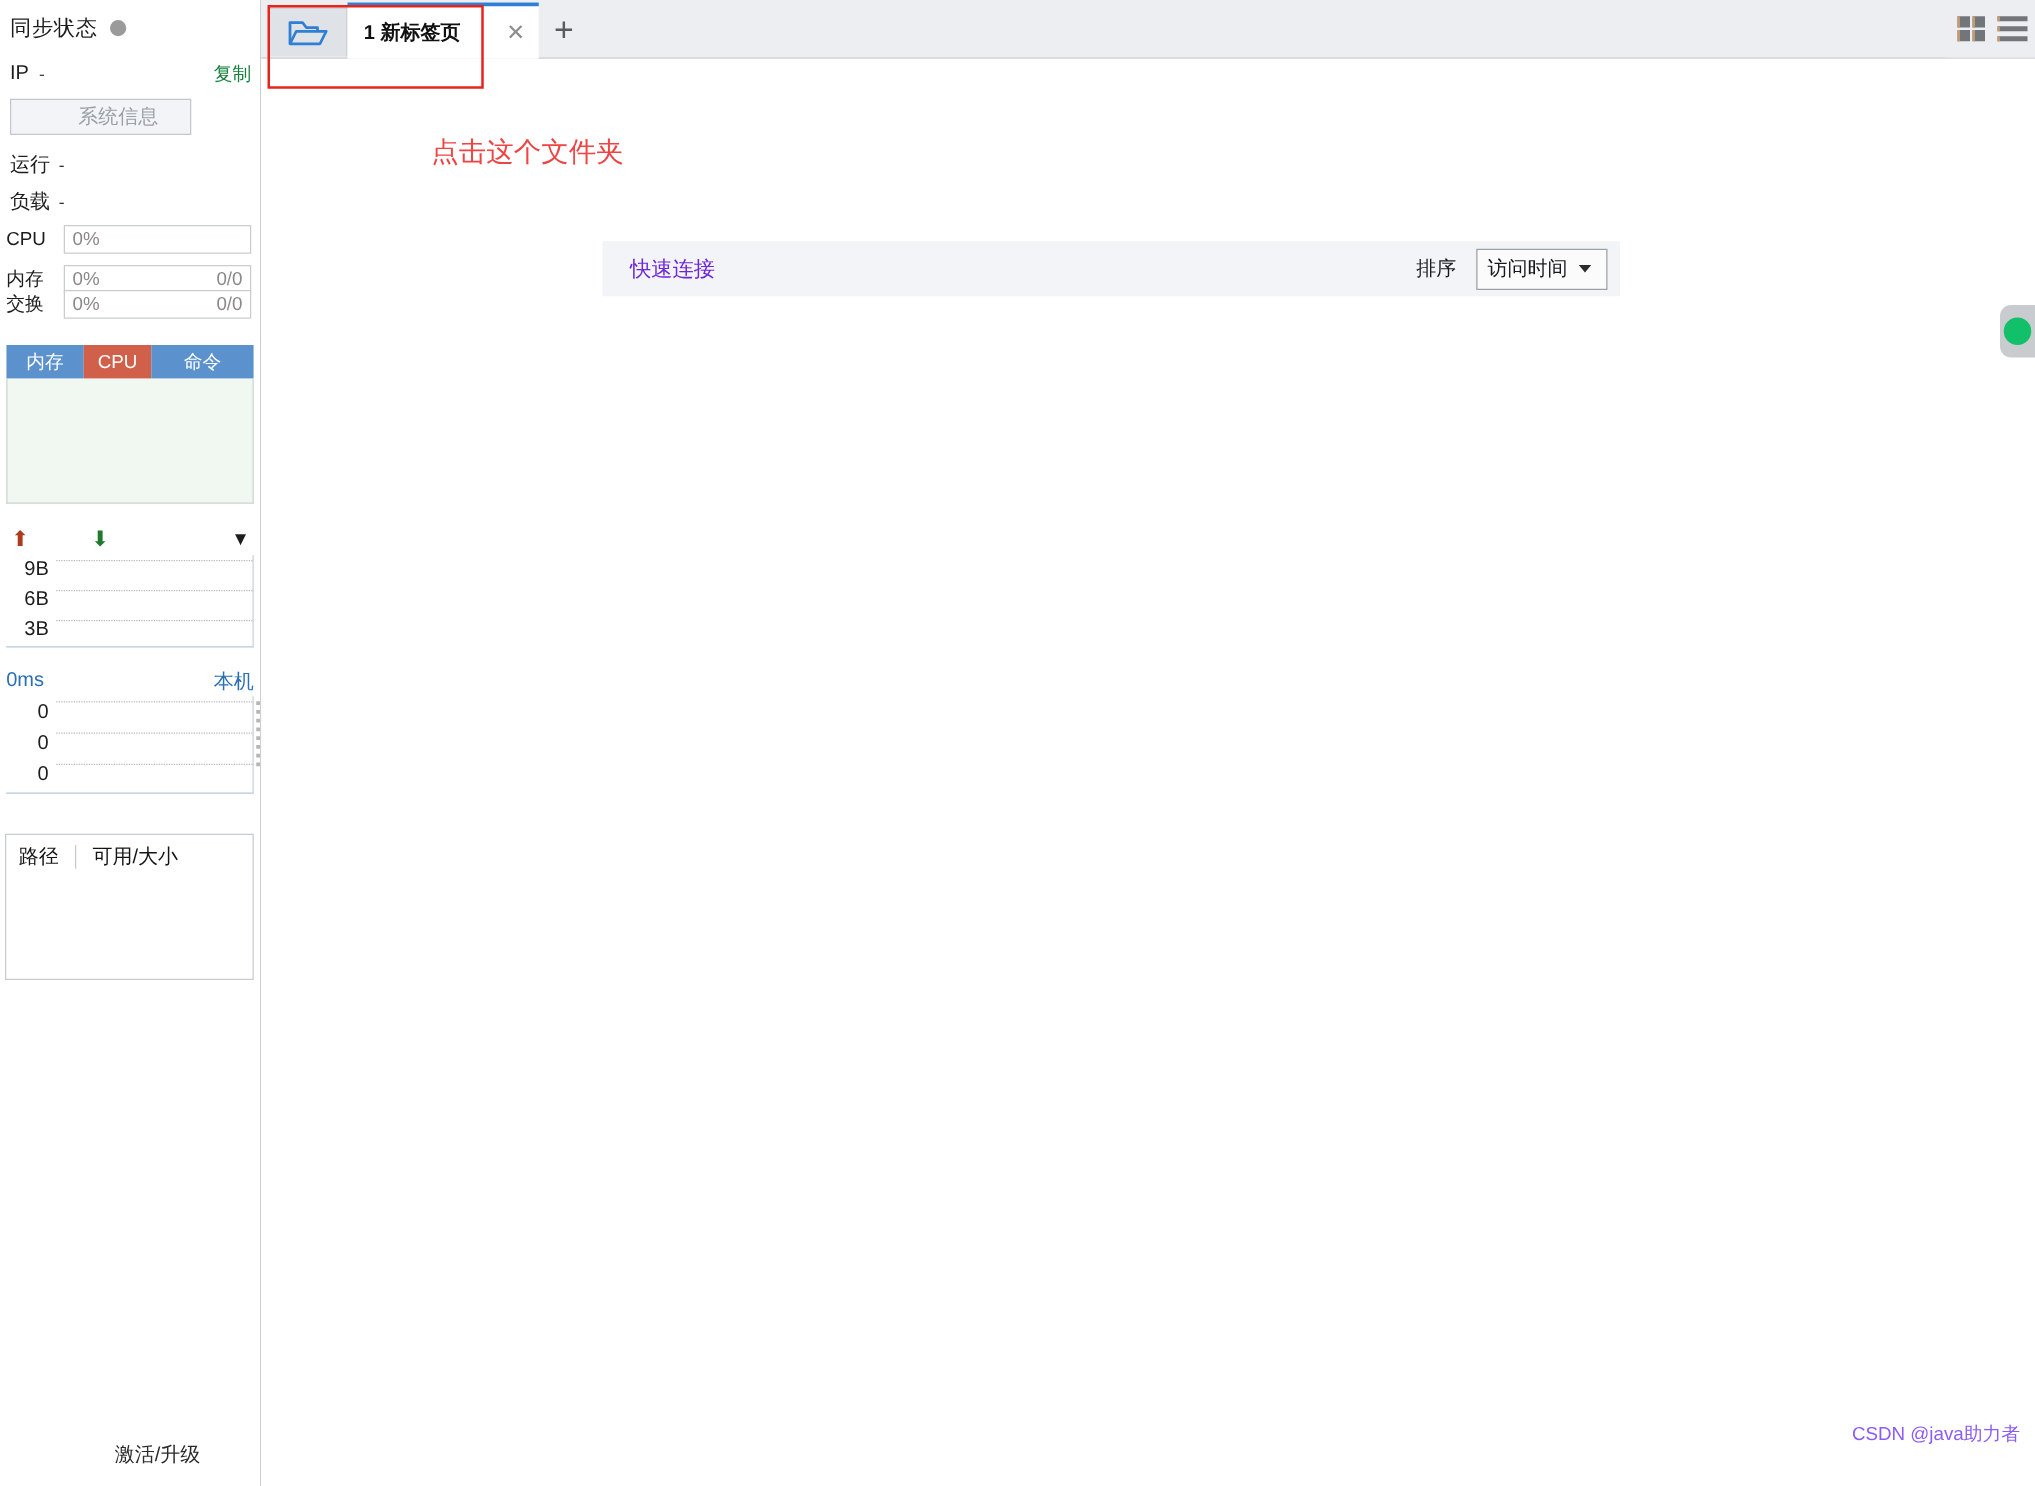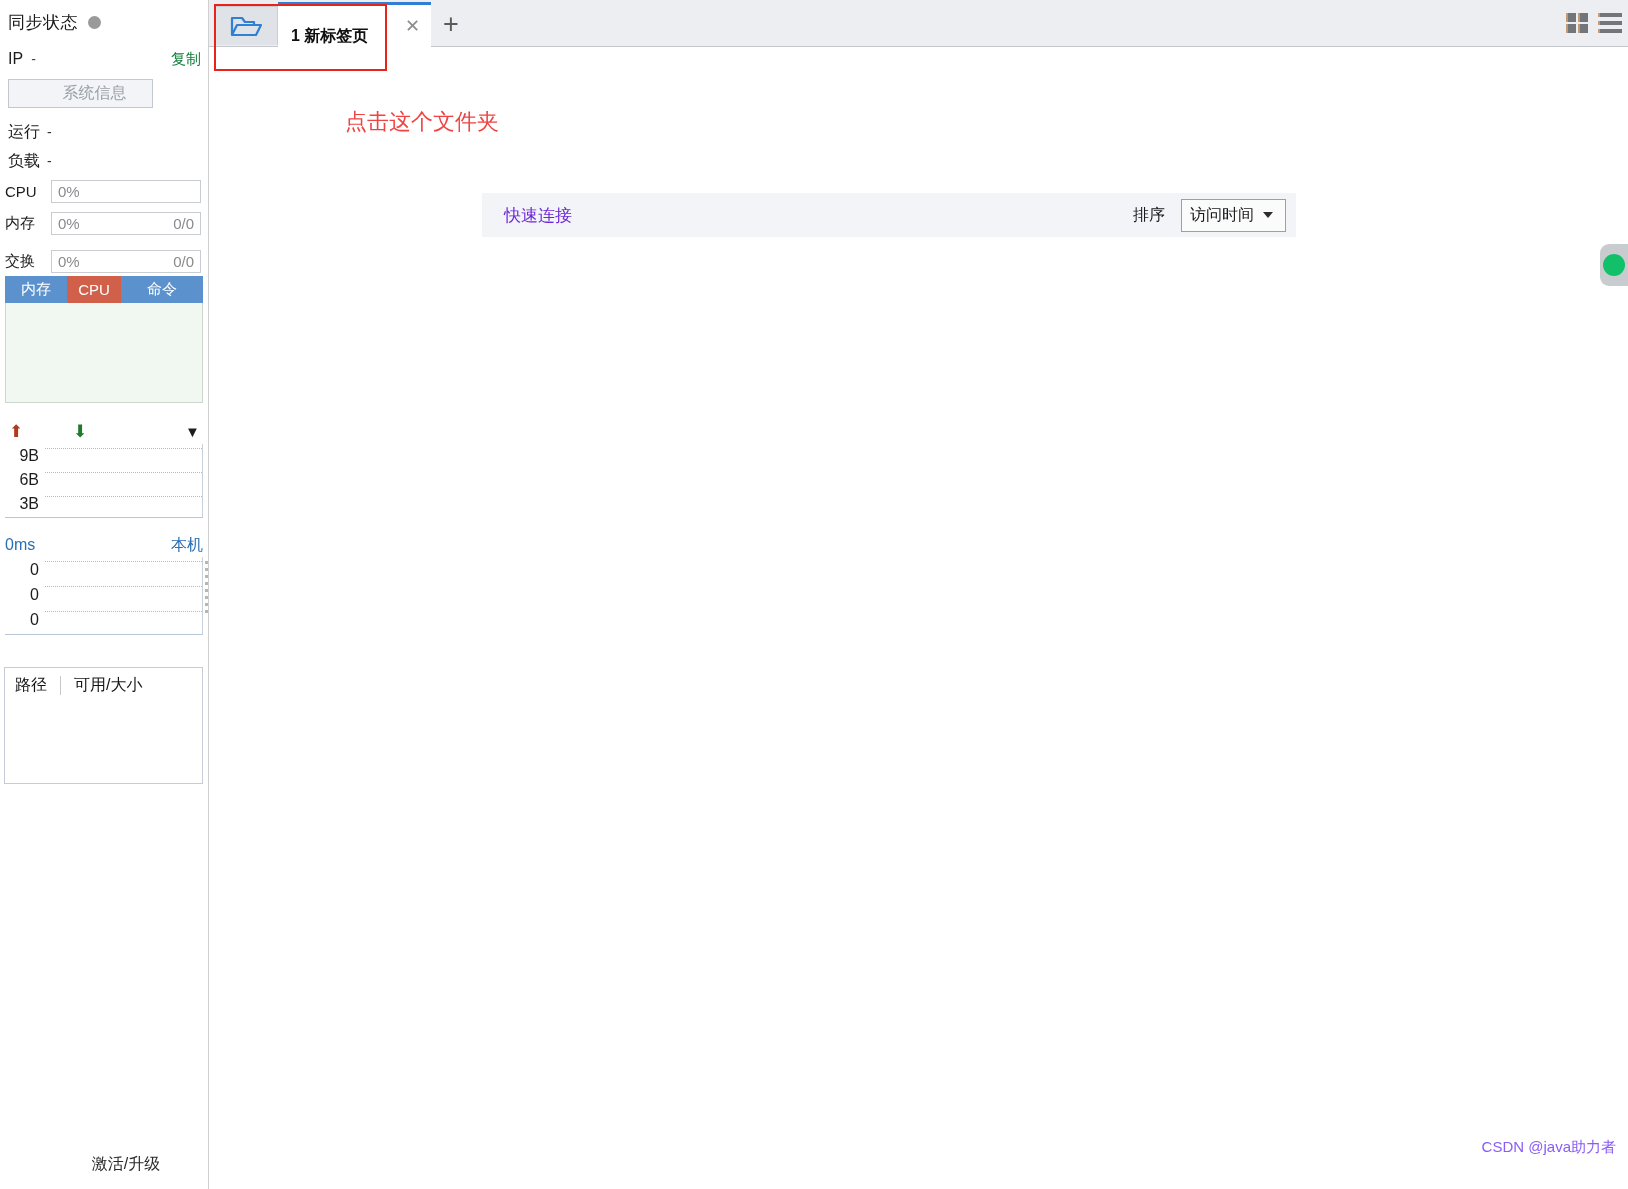--- a/index.html
+++ b/index.html
@@ -191,21 +191,21 @@
     border: 1px solid #c9ccd1;
     border-bottom: none;
     display: flex; align-items: center; justify-content: center;
     cursor: pointer;
   }
   .tab-active {
     position: absolute; left: 69px; top: 2px;
     width: 153px; height: 45px;
     background: #ffffff;
     border-top: 3px solid #2f7fd4;
-    display: flex; align-items: flex-end;
+    display: flex; align-items: center;
     padding-left: 13px;
     cursor: pointer;
   }
   .tab-title {
     font-size: 16px; font-weight: bold; color: #101010;
     white-space: nowrap;
   }
   .tab-close {
     position: absolute; right: 11px; top: 50%;
     transform: translateY(-50%);
@@ -344,21 +344,21 @@
         <span class="right"></span>
       </span>
     </div>
     <div class="meter-row" style="top:211px">
       <span class="meter-key">内存</span>
       <span class="meter-box">
         <span>0%</span>
         <span class="right">0/0</span>
       </span>
     </div>
-    <div class="meter-row" style="top:249px">
+    <div class="meter-row" style="top:231px">
       <span class="meter-key">交换</span>
       <span class="meter-box">
         <span>0%</span>
         <span class="right">0/0</span>
       </span>
     </div>
 
     <div class="mini-tabs">
       <div class="mini-tab tab-mem">内存</div>
       <div class="mini-tab tab-cpu">CPU</div>

